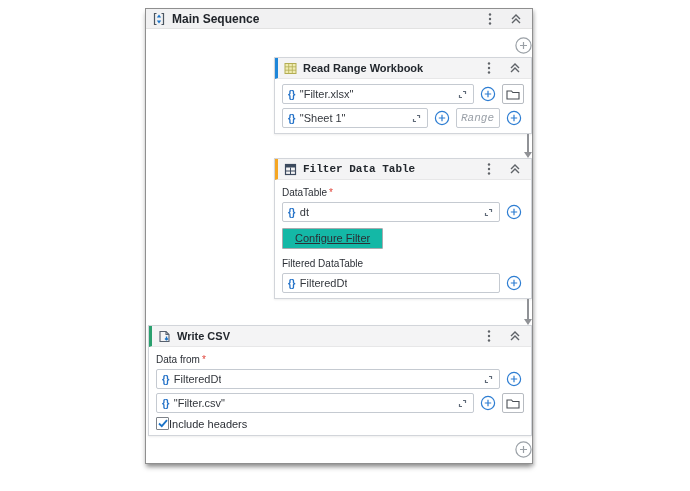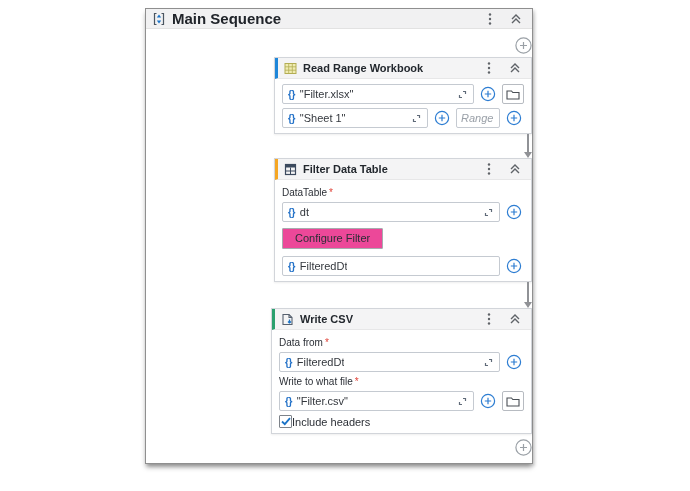--- a/index.html
+++ b/index.html
@@ -5,61 +5,61 @@
   * { box-sizing: border-box; margin: 0; padding: 0; }
   html,body { width: 690px; height: 491px; background:#ffffff; overflow:hidden;
     font-family:"Liberation Sans", sans-serif; font-size:11px; color:#2b2f36; }
 
   .seq-container { position:absolute; left:145px; top:8px; width:388px; height:456px;
     background:#fff; border:1px solid #8f8f8f;
     box-shadow:0 4px 5px -1px rgba(0,0,0,0.38), 2px 2px 3px rgba(0,0,0,0.12); }
 
   .seq-header { height:20px; display:flex; align-items:center; gap:6px; padding:0 6px;
     background:#f1f1f2; border-bottom:1px solid #e2e2e2; }
-  .seq-title { font-weight:bold; font-size:15px; color:#20242a; }
+  .seq-title { font-weight:bold; font-size:12px; color:#20242a; }
   .spacer { flex:1; }
 
   .canvas { display:flex; flex-direction:column; align-items:flex-end; padding-top:8px; }
 
   .add-point { width:17px; height:17px; display:flex; align-items:center;
     justify-content:center; cursor:pointer; }
 
   .card { background:#fff; border:1px solid #d2d5da; box-shadow:0 1px 2px rgba(0,0,0,0.07); }
   .card.w-std { width:258px; margin-top:3px; }
-  .card.w-wide { width:261px; }
+  .card.w-wide { width:384px; }
   .card-header { height:21px; display:flex; align-items:center; gap:6px; padding:0 6px;
     background:#f4f4f5; border-bottom:1px solid #e7e7e8; border-left:3px solid #888; }
   .card-title { font-weight:bold; font-size:11px; color:#23282e; flex:1;
     white-space:nowrap; overflow:hidden; }
   .card-body { padding:5px 7px; }
 
   .row { display:flex; align-items:center; gap:4px; margin-bottom:4px; }
   .row:last-child { margin-bottom:0; }
   .field { flex:1; height:20px; border:1px solid #c5cad1; border-radius:2px;
     background:#fff; display:flex; align-items:center; gap:5px; padding:0 5px;
     overflow:hidden; }
   .braces { color:#2472c8; font-weight:bold; font-size:10px; letter-spacing:-0.5px;
     flex:0 0 auto; }
   .val { color:#33373d; white-space:nowrap; overflow:hidden; }
   .expand { margin-left:auto; flex:0 0 auto; display:flex; }
   .mini-field { flex:0 0 44px; height:20px; border:1px solid #c5cad1; border-radius:2px;
     display:flex; align-items:center; padding:0 4px; overflow:hidden; }
-  .placeholder { font-style:italic; color:#9aa0a8; white-space:nowrap; }
+  .placeholder { font-style:italic; color:#9aa0a8; white-space:nowrap;font-family:Liberation Mono, monospace; }
 
   .icon-btn { width:20px; height:20px; flex:0 0 auto; display:flex; align-items:center;
     justify-content:center; cursor:pointer; background:transparent; border:none; }
   .btn-folder { width:22px; height:20px; border:1px solid #b7bbc1; border-radius:2px;
     background:#fff; }
 
   .lbl { font-size:10px; color:#2b2f36; margin:2px 0 4px; }
   .req { color:#e0443a; margin-left:2px; }
 
   .btn-secondary { display:inline-block; padding:3px 12px 4px; font-size:11px;
-    color:#2b2f36; background:#ec4899; border:1px solid #a8abaf; border-radius:1px;
-    margin:2px 0 7px; cursor:pointer; }
+    color:#2b2f36; background:#14b8a6; border:1px solid #a8abaf; border-radius:1px;
+    margin:2px 0 7px; cursor:pointer;text-decoration:underline; }
 
   .chk-row { display:flex; align-items:center; gap:0; margin-top:3px; }
   .checkbox { width:13px; height:13px; border:1px solid #7d8289; border-radius:1px;
     background:#fff; display:flex; align-items:center; justify-content:center; }
   .checkbox svg { display:none; }
   .checkbox.checked svg { display:block; }
 
   .connector { display:flex; flex-direction:column; align-items:center; }
   .connector .line { width:1.5px; background:#909296; }
   .connector .head { width:0; height:0; border-left:4.5px solid transparent;
@@ -184,21 +184,21 @@
         </div>
       </div>
     </div>
 
     <div class="connector conn-1">
       <div class="line"></div>
         <div class="head"></div>
     </div>
 
     <div class="card w-std" style="margin-top:0">
-      <div class="card-header" style="border-left-color: rgb(245, 166, 35);">
+      <div class="card-header" style="border-left-color: rgb(245, 166, 35); font-family: Liberation Mono, monospace;">
         <span style="display:flex">
           <svg width="13" height="13" viewBox="0 0 13 13">
             <rect x="1.5" y="1.5" width="10" height="10" fill="none" stroke="#3c4a5e" stroke-width="1.2"></rect>
             <rect x="1.5" y="1.5" width="10" height="3" fill="#3c4a5e"></rect>
             <path d="M6.5 4.5 V11.5 M1.5 8 H11.5" stroke="#3c4a5e" stroke-width="1"></path>
           </svg>
         </span>
         <span class="card-title">Filter Data Table</span>
         <span class="icon-btn">
           <svg width="4" height="14" viewBox="0 0 4 14">
@@ -228,20 +228,21 @@
             </span>
           </div>
           <span class="icon-btn">
             <svg width="16" height="16" viewBox="0 0 16 16">
                 <circle cx="8" cy="8" r="6.6" fill="#fff" stroke="#2d7dd2" stroke-width="1.2"></circle>
                 <path d="M8 4.8 V11.2 M4.8 8 H11.2" stroke="#2d7dd2" stroke-width="1.2"></path>
               </svg>
           </span>
         </div>
         <div class="btn-secondary">Configure Filter</div>
+        <div class="lbl">Filtered DataTable</div>
         <div class="row">
           <div class="field">
             <span class="braces">{}</span>
             <span class="val">FilteredDt</span>
           </div>
           <span class="icon-btn">
             <svg width="16" height="16" viewBox="0 0 16 16">
                 <circle cx="8" cy="8" r="6.6" fill="#fff" stroke="#2d7dd2" stroke-width="1.2"></circle>
                 <path d="M8 4.8 V11.2 M4.8 8 H11.2" stroke="#2d7dd2" stroke-width="1.2"></path>
               </svg>
@@ -292,21 +293,20 @@
                 </svg>
             </span>
           </div>
           <span class="icon-btn">
             <svg width="16" height="16" viewBox="0 0 16 16">
                 <circle cx="8" cy="8" r="6.6" fill="#fff" stroke="#2d7dd2" stroke-width="1.2"></circle>
                 <path d="M8 4.8 V11.2 M4.8 8 H11.2" stroke="#2d7dd2" stroke-width="1.2"></path>
               </svg>
           </span>
         </div>
-        <div class="lbl"><span>Write to what file</span><span class="req">*</span></div>
         <div class="row">
           <div class="field">
             <span class="braces">{}</span>
             <span class="val">"Filter.csv"</span>
             <span class="expand">
               <svg width="11" height="11" viewBox="0 0 11 11">
                   <path d="M2.5 6 V8.5 H5" fill="none" stroke="#5f6a78" stroke-width="1.2"></path>
                   <path d="M6 2.5 H8.5 V5" fill="none" stroke="#5f6a78" stroke-width="1.2"></path>
                 </svg>
             </span>

